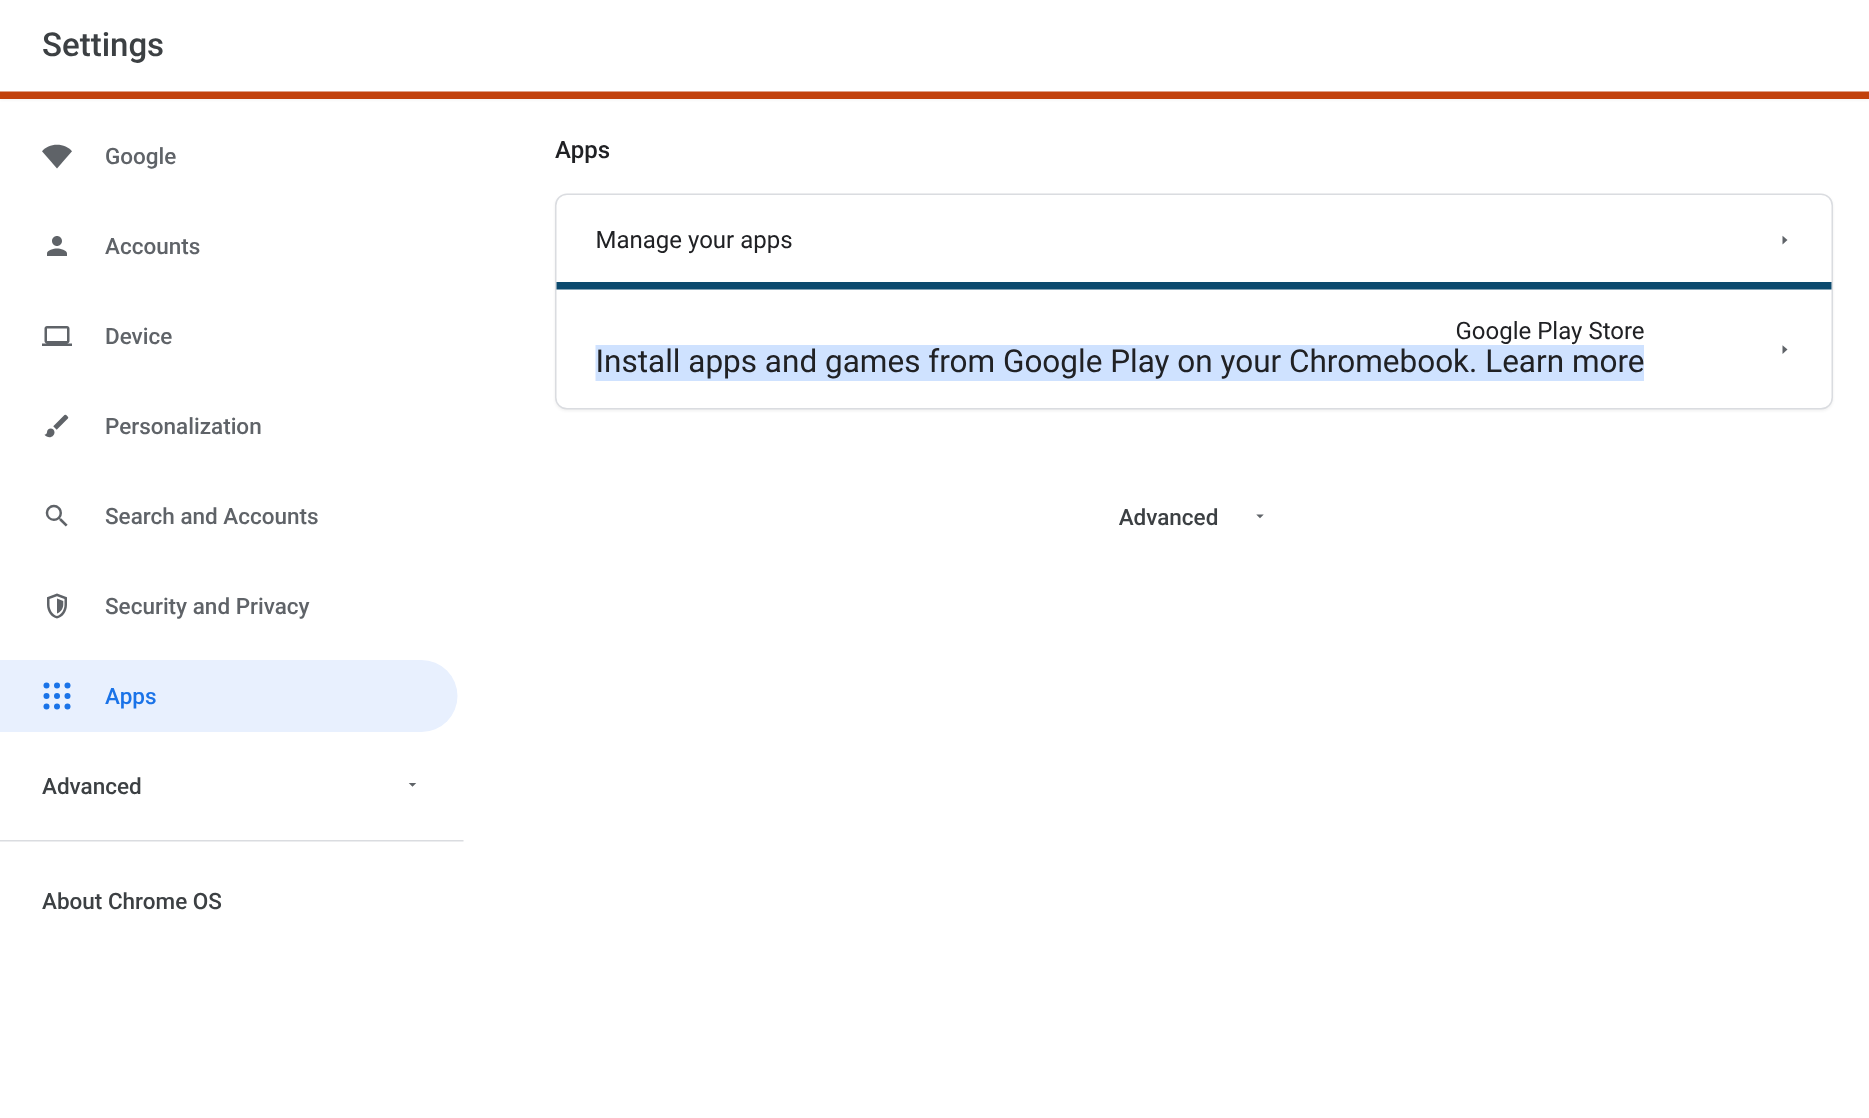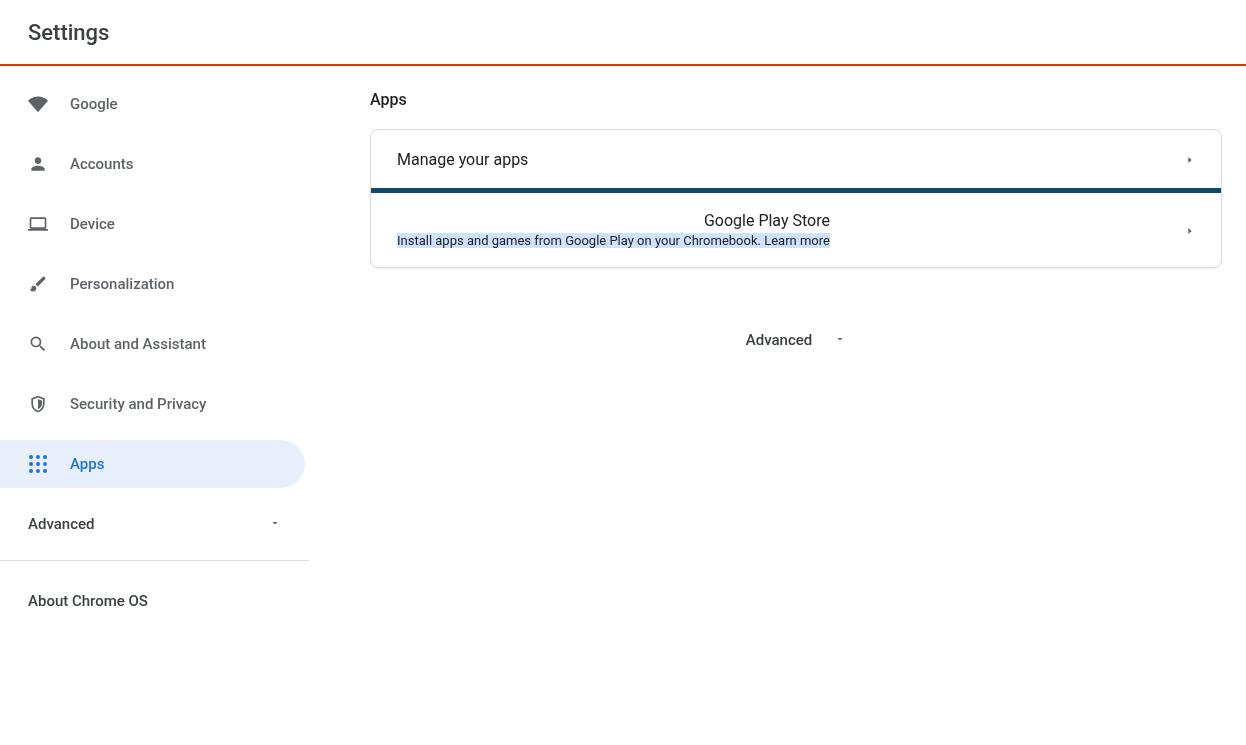--- a/index.html
+++ b/index.html
@@ -8,21 +8,21 @@
     background: #fff;
     color: #202124;
     width: 1246px;
     height: 745px;
     overflow: hidden;
   }
   .header {
     display: flex;
     align-items: center;
     height: 66px;
-    border-bottom: 2px solid #c2410c;
+    border-bottom: 5px solid #c2410c;
     box-shadow: 0 1px 2px rgba(0,0,0,0.04);
     position: relative;
   }
   .header-title {
     font-size: 22px;
     font-weight: 500;
     color: #3c4043;
     padding-left: 28px;
   }
   .search-bar {
@@ -142,21 +142,21 @@
   .card-row-text {
     display: flex;
     flex-direction: column;
     align-items: flex-end;
   }
   .card-row-title {
     font-size: 16px;
     color: #202124;
   }
   .card-row-sub {
-    font-size: 13px;
+    font-size: 21px;
     color: #202124;
     margin-top: 4px;
     display: inline;
   }
   .highlighted {
     background: #cfe2ff;
   }
   .chevron svg { fill: #5f6368; }
   .advanced-center {
     display: flex;
@@ -232,21 +232,21 @@
       </span>
       <span class="label">Personalization</span>
     </div>
 
     <div class="sidebar-item">
       <span class="icon">
         <svg width="20" height="20" viewBox="0 0 24 24">
             <path d="M15.5 14h-.79l-.28-.27A6.471 6.471 0 0016 9.5 6.5 6.5 0 109.5 16c1.61 0 3.09-.59 4.23-1.57l.27.28v.79l5 4.99L20.49 19l-4.99-5zm-6 0C7.01 14 5 11.99 5 9.5S7.01 5 9.5 5 14 7.01 14 9.5 11.99 14 9.5 14z"></path>
           </svg>
       </span>
-      <span class="label">About and Assistant</span>
+      <span class="label">Search and Accounts</span>
     </div>
 
     <div class="sidebar-item">
       <span class="icon">
         <svg width="20" height="20" viewBox="0 0 24 24">
             <path d="M12 2L4 5v6c0 5.25 3.4 10.12 8 11 4.6-.88 8-5.75 8-11V5l-8-3zm0 2.2l6 2.25V11c0 4.22-2.6 8.1-6 9-3.4-.9-6-4.78-6-9V6.45l6-2.25zM12 6v12c2.7-.8 5-3.9 5-7V8l-5-2z"></path>
           </svg>
       </span>
       <span class="label">Security and Privacy</span>
     </div>

